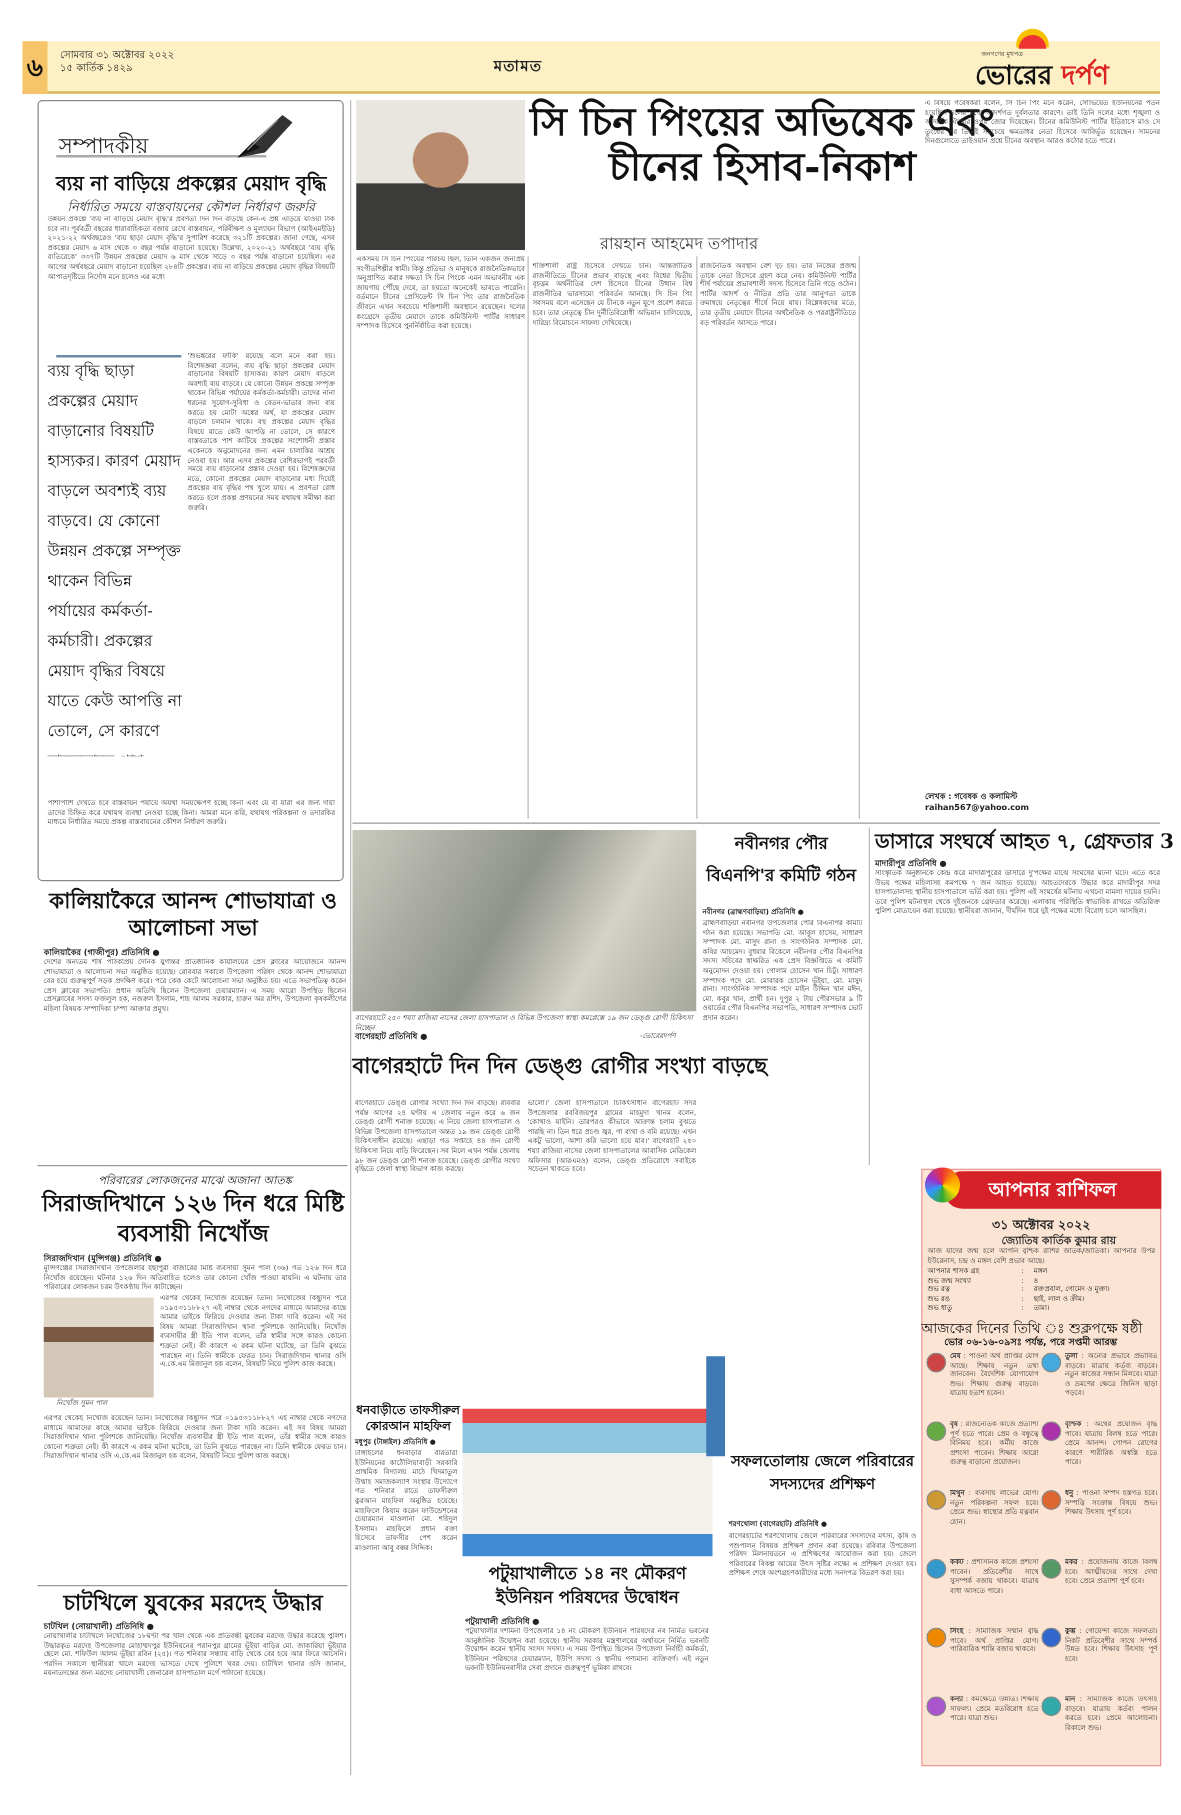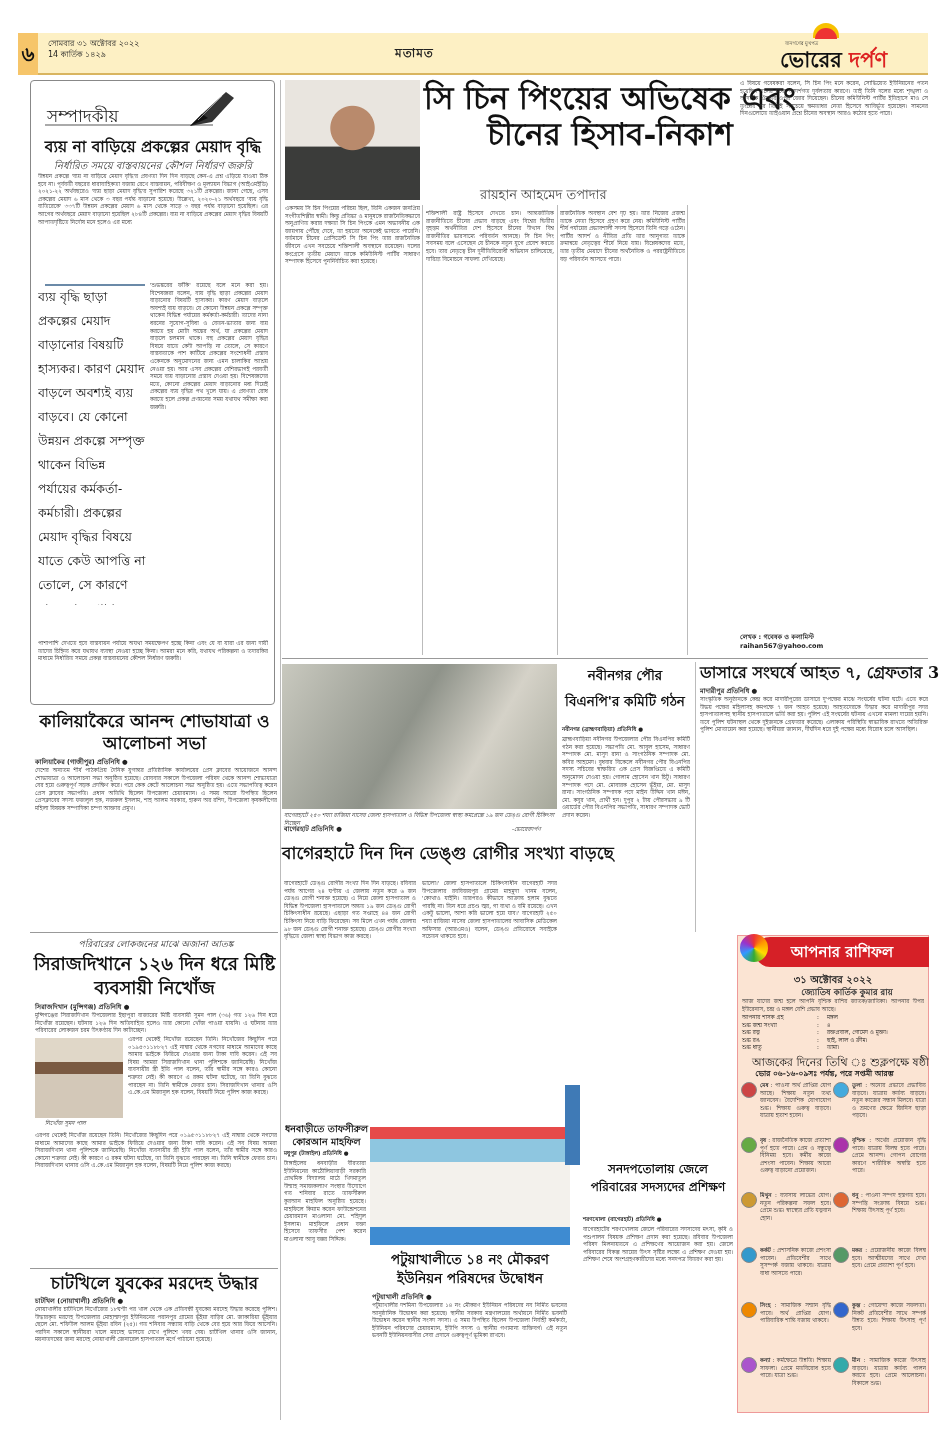--- a/index.html
+++ b/index.html
@@ -40,21 +40,21 @@
 .rule-h{height:1px;background:#999}
 .rule-v{width:1px;background:#bbb}
 </style>
 </head>
 <body>
 
 <div class="abs mast"></div>
 <div class="abs pnum">৬</div>
 <div class="abs date">
   <div>সোমবার ৩১ অক্টোবর ২০২২</div>
-  <div>14 কার্তিক ১৪২৯</div>
+  <div>১৫ কার্তিক ১৪২৯</div>
 </div>
 <div class="abs section">মতামত</div>
 <div class="abs sun"></div>
 <div class="abs brand-small">জনগণের মুখপত্র</div>
 <div class="abs brand"><span>ভোরের</span><span class="r"> দর্পণ</span></div>
 
 <div class="abs edbox"></div>
 <div class="abs ed-label">সম্পাদকীয়</div>
 <div class="abs ed-rule"></div>
 <svg class="abs pen" viewBox="0 0 56 40">
@@ -118,21 +118,21 @@
 
 <div class="abs headline" style="left:560px;top:662px;width:130px;font-size:13.5px;line-height:26px">নবীনগর পৌর বিএনপি'র কমিটি গঠন</div>
 <div class="abs byline" style="left:562px;top:726px;font-size:5.5px">নবীনগর (ব্রাহ্মণবাড়িয়া) প্রতিনিধি ●</div>
 <div class="abs txt" style="left:562px;top:736px;width:128px;height:338px">ব্রাহ্মণবাড়িয়া নবীনগর উপজেলার পৌর বিএনপির কমিটি গঠন করা হয়েছে। সভাপতি মো. আবুল হাসেম, সাধারণ সম্পাদক মো. মাসুদ রানা ও সাংগঠনিক সম্পাদক মো. কবির আহমেদ। বুধবার বিকেলে নবীনগর পৌর বিএনপির সদস্য সচিবের স্বাক্ষরিত এক প্রেস বিজ্ঞপ্তিতে এ কমিটি অনুমোদন দেওয়া হয়। গোলাম হোসেন খান চিটু। সাধারণ সম্পাদক পদে মো. মোবারক হোসেন ভূঁইয়া, মো. মাসুদ রানা। সাংগঠনিক সম্পাদক পদে মাইন উদ্দিন খান মঈন, মো. কবুর খান, প্রার্থী হন। দুপুর ২ টায় পৌরসভার ৯ টি ওয়ার্ডের পৌর বিএনপির সভাপতি, সাধারণ সম্পাদক ভোট প্রদান করেন।</div>
 
 <div class="abs headline" style="left:700px;top:662px;width:228px;font-size:16px;line-height:22px;white-space:nowrap;text-align:left">ডাসারে সংঘর্ষে আহত ৭, গ্রেফতার 3</div>
 <div class="abs byline" style="left:700px;top:686px">মাদারীপুর প্রতিনিধি ●</div>
 <div class="abs txt" style="left:700px;top:696px;width:228px;height:230px">সাংস্কৃতিক অনুষ্ঠানকে কেন্দ্র করে মাদারীপুরের ডাসারে দু'পক্ষের মাঝে সংঘর্ষের ঘটনা ঘটে। এতে করে উভয় পক্ষের মহিলাসহ কমপক্ষে ৭ জন আহত হয়েছে। আহতদেরকে উদ্ধার করে মাদারীপুর সদর হাসপাতালসহ স্থানীয় হাসপাতালে ভর্তি করা হয়। পুলিশ এই সংঘর্ষের ঘটনায় এখনো মামলা দায়ের হয়নি। তবে পুলিশ ঘটনাস্থল থেকে দুইজনকে গ্রেফতার করেছে। এলাকায় পরিস্থিতি স্বাভাবিক রাখতে অতিরিক্ত পুলিশ মোতায়েন করা হয়েছে। স্থানীয়রা জানান, দীর্ঘদিন ধরে দুই পক্ষের মধ্যে বিরোধ চলে আসছিল।</div>
 
 <div class="abs fisher-photo"></div>
-<div class="abs headline" style="left:583px;top:1160px;width:150px;font-size:12px;line-height:18px">সনদপতোলায় জেলে পরিবারের সদস্যদের প্রশিক্ষণ</div>
+<div class="abs headline" style="left:583px;top:1160px;width:150px;font-size:12px;line-height:18px">সফলতোলায় জেলে পরিবারের সদস্যদের প্রশিক্ষণ</div>
 <div class="abs byline" style="left:583px;top:1216px;font-size:5.5px">শরণখোলা (বাগেরহাট) প্রতিনিধি ●</div>
 <div class="abs txt" style="left:583px;top:1226px;width:150px;height:200px">বাগেরহাটের শরণখোলায় জেলে পরিবারের সদস্যদের মৎস্য, কৃষি ও পশুপালন বিষয়ক প্রশিক্ষণ প্রদান করা হয়েছে। রবিবার উপজেলা পরিষদ মিলনায়তনে এ প্রশিক্ষণের আয়োজন করা হয়। জেলে পরিবারের বিকল্প আয়ের উৎস সৃষ্টির লক্ষ্যে এ প্রশিক্ষণ দেওয়া হয়। প্রশিক্ষণ শেষে অংশগ্রহণকারীদের মধ্যে সনদপত্র বিতরণ করা হয়।</div>
 
 <div class="abs rbox"></div>
 <div class="abs rhead">আপনার রাশিফল</div>
 <div class="abs rlogo"></div>
 <div class="abs" style="left:737px;top:972px;width:192px;text-align:center;font-size:10px;font-weight:bold;color:#222">৩১ অক্টোবর ২০২২</div>
 <div class="abs" style="left:737px;top:986px;width:220px;text-align:center;font-size:8.5px;font-weight:bold;color:#333">জ্যোতিষ কার্তিক কুমার রায়</div>
 <div class="abs txt" style="left:742px;top:998px;width:182px;height:16px">আজ যাদের জন্ম হলে আপনি বৃশ্চিক রাশির জাতক/জাতিকা। আপনার উপর ইউরেনাস, চন্দ্র ও মঙ্গল বেশি প্রভাব আছে।</div>
 <div class="abs" style="left:742px;top:1014px;width:182px">
@@ -155,21 +155,21 @@
       <span style="width:75px">শুভ রঙ</span>
       <span style="width:10px">:</span>
       <span>ছাই, লাল ও ক্রীম।</span>
     </div>
   <div style="display:flex;font-size:5.6px;line-height:7.6px">
       <span style="width:75px">শুভ ধাতু</span>
       <span style="width:10px">:</span>
       <span>তামা।</span>
     </div>
 </div>
-<div class="abs" style="left:737px;top:1054px;width:192px;text-align:right;font-size:11px;color:#111">আজকের দিনের তিথি ঃ শুক্লপক্ষে ষষ্ঠী</div>
+<div class="abs" style="left:737px;top:1054px;width:192px;text-align:left;font-size:11px;color:#111">আজকের দিনের তিথি ঃ শুক্লপক্ষে ষষ্ঠী</div>
 <div class="abs" style="left:731px;top:1068px;width:187px;text-align:center;font-size:7.5px;font-weight:bold;color:#111">ভোর ০৬-১৬-০৯সঃ পর্যন্ত, পরে সপ্তমী আরম্ভ</div>
 
 <div class="abs" style="left:741px;top:1082px;width:90px">
   <div style="display:flex;gap:3px;height:55px;overflow:hidden">
       <div class="zodiac" style="background:#c44;flex:none"></div>
       <div class="txt"><b>মেষ</b> : <span>পাওনা অর্থ প্রাপ্তির যোগ আছে। শিক্ষায় নতুন তথ্য জানবেন। বৈদেশিক যোগাযোগ শুভ। শিক্ষায় গুরুত্ব বাড়বে। যাত্রায় হতাশ হবেন।</span></div>
     </div>
   <div style="display:flex;gap:3px;height:55px;overflow:hidden">
       <div class="zodiac" style="background:#6a4;flex:none"></div>
       <div class="txt"><b>বৃষ</b> : <span>রাজনৈতিক কাজে প্রত্যাশা পূর্ণ হতে পারে। প্রেম ও বন্ধুত্বে বিনিময় হবে। কর্মীয় কাজে প্রশংসা পাবেন। শিক্ষায় আরো গুরুত্ব বাড়ানো প্রয়োজন।</span></div>

